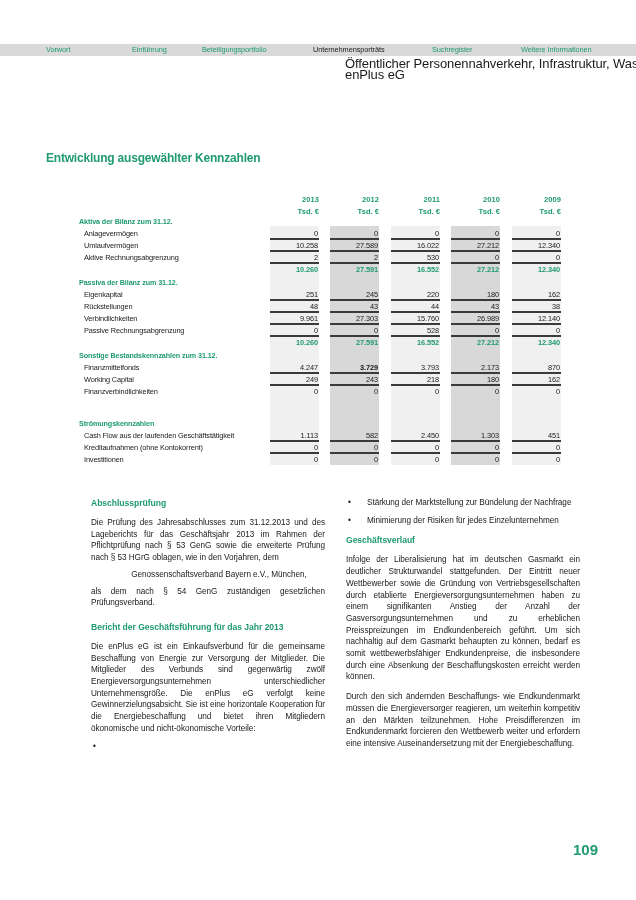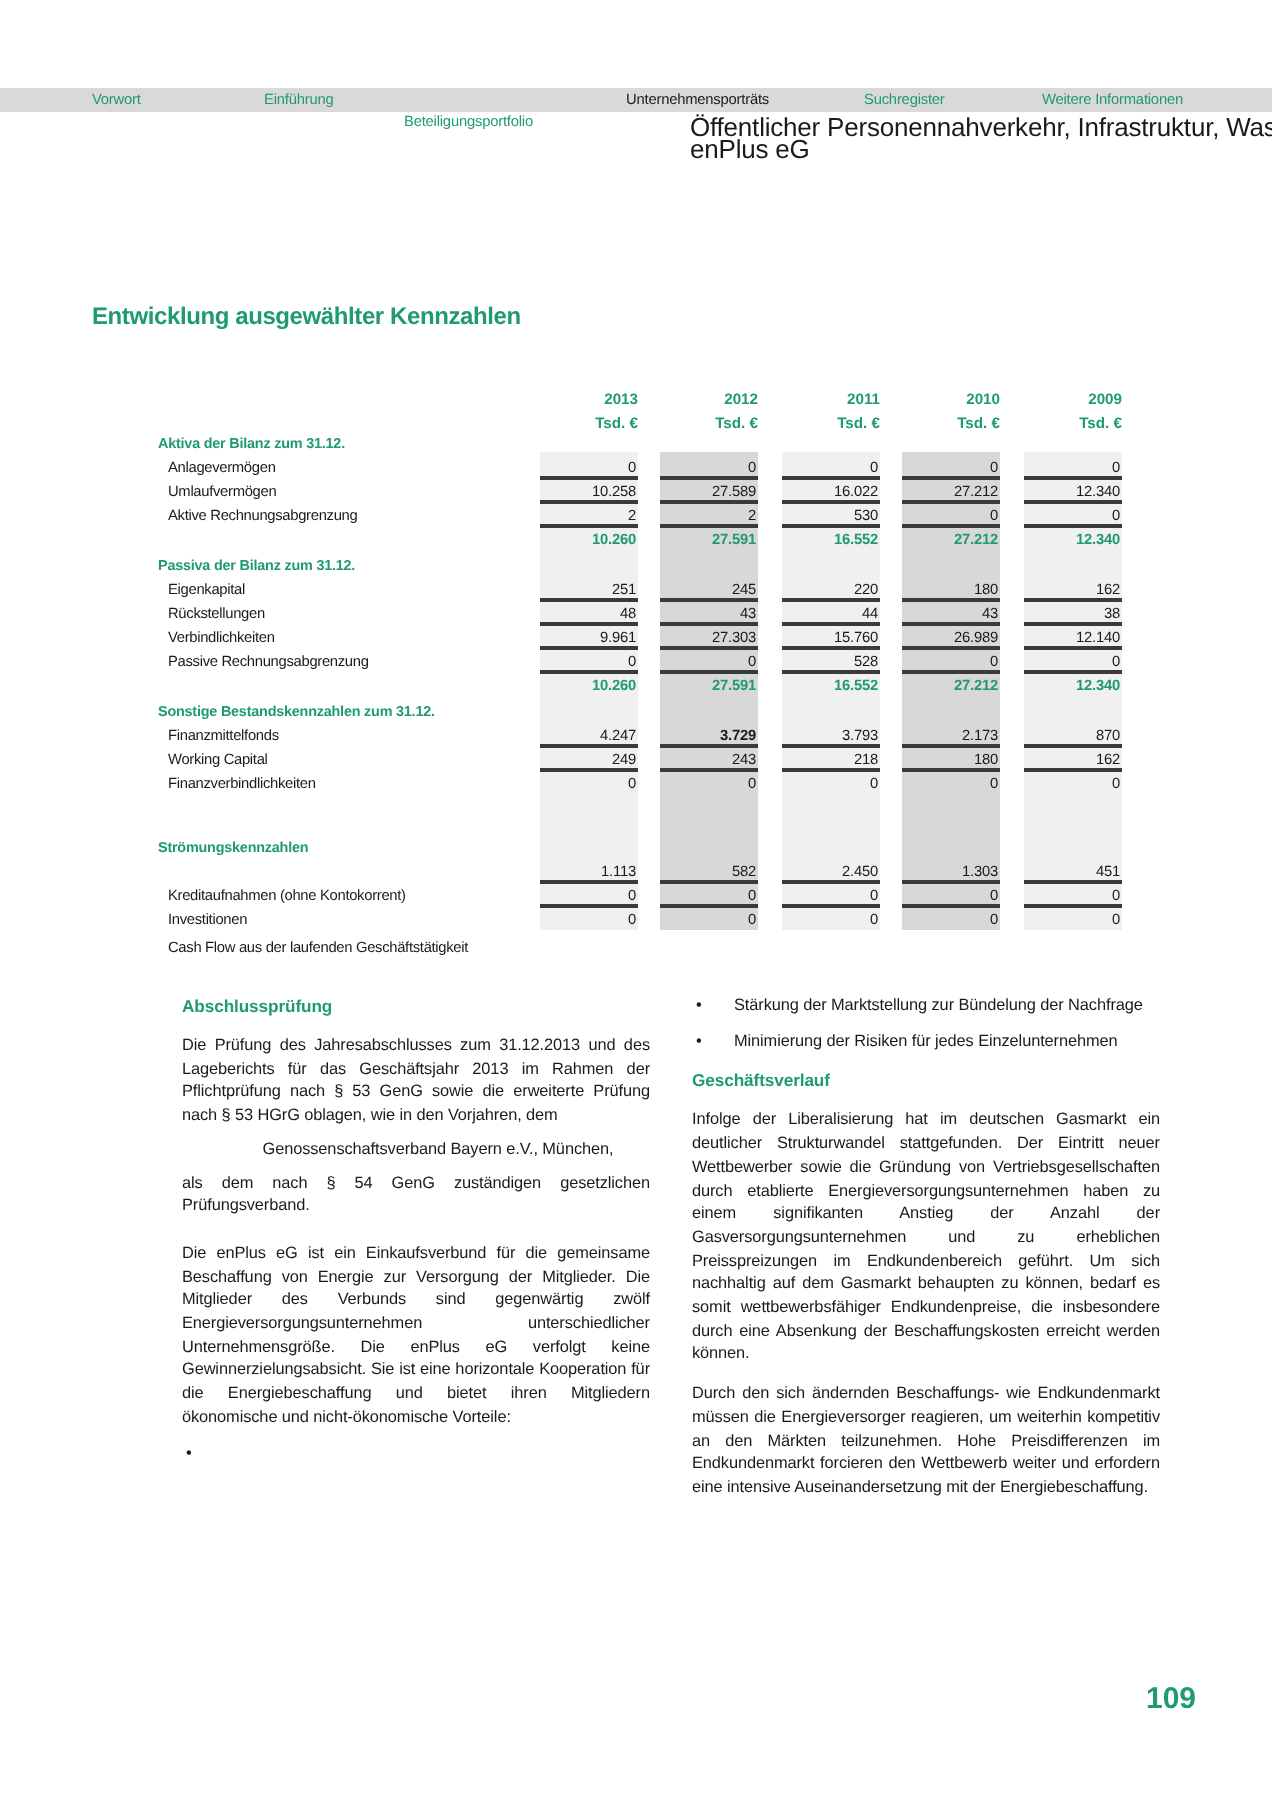--- a/index.html
+++ b/index.html
@@ -32,21 +32,21 @@
   .col-text .bullet { position: relative; padding-left: 21px; margin-bottom: 6px; text-align: justify; }
   .col-text .bullet .dot { position: absolute; left: 2px; top: 0; }
   .page-number { position: absolute; left: 573px; top: 841px; font-size: 15px; font-weight: bold; color: #1f9a72; }
 </style>
 </head>
 <body>
 
 <div class="navbar" id="navbar">
     <div class="nav-item" style="left: 46px;">Vorwort</div>
     <div class="nav-item" style="left: 119px; margin-left: 13px;">Einführung</div>
-    <div class="nav-item" style="left: 202px; margin-top: 11px;">Beteiligungsportfolio</div>
+    <div class="nav-item" style="left: 202px;">Beteiligungsportfolio</div>
     <div class="nav-item active" style="left: 313px;">Unternehmensporträts</div>
     <div class="nav-item" style="left: 432px;">Suchregister</div>
     <div class="nav-item" style="left: 521px;">Weitere Informationen</div>
   </div>
 <div class="nav-sub" style="top:59px;">Öffentlicher Personennahverkehr, Infrastruktur, Wasser und Energie</div>
 <div class="nav-sub" style="top:70px;">enPlus eG</div>
 
 <div class="page-title">Entwicklung ausgewählter Kennzahlen</div>
 
 <div id="kpi-table">
@@ -177,21 +177,21 @@
     <div class="rule" style="left: 451px; top: 384px;"></div>
     <div class="cell" style="left: 512px; top: 374px;">162</div>
     <div class="rule" style="left: 512px; top: 384px;"></div>
     <div class="row-label" style="top: 386px;">Finanzverbindlichkeiten</div>
     <div class="cell" style="left: 270px; top: 386px;">0</div>
     <div class="cell" style="left: 330px; top: 386px;">0</div>
     <div class="cell" style="left: 391px; top: 386px;">0</div>
     <div class="cell" style="left: 451px; top: 386px;">0</div>
     <div class="cell" style="left: 512px; top: 386px;">0</div>
     <div class="section-label" style="top: 418px;">Strömungskennzahlen</div>
-    <div class="row-label" style="top: 430px; margin-top: 38px;">Cash Flow aus der laufenden Geschäftstätigkeit</div>
+    <div class="row-label" style="top: 430px;">Cash Flow aus der laufenden Geschäftstätigkeit</div>
     <div class="cell" style="left: 270px; top: 430px;">1.113</div>
     <div class="rule" style="left: 270px; top: 440px;"></div>
     <div class="cell" style="left: 330px; top: 430px;">582</div>
     <div class="rule" style="left: 330px; top: 440px;"></div>
     <div class="cell" style="left: 391px; top: 430px;">2.450</div>
     <div class="rule" style="left: 391px; top: 440px;"></div>
     <div class="cell" style="left: 451px; top: 430px;">1.303</div>
     <div class="rule" style="left: 451px; top: 440px;"></div>
     <div class="cell" style="left: 512px; top: 430px;">451</div>
     <div class="rule" style="left: 512px; top: 440px;"></div>
@@ -212,20 +212,21 @@
     <div class="cell" style="left: 391px; top: 454px;">0</div>
     <div class="cell" style="left: 451px; top: 454px;">0</div>
     <div class="cell" style="left: 512px; top: 454px;">0</div>
   </div>
 
 <div class="col-text" style="left:78px; top:497px;">
   <h3>Abschlussprüfung</h3>
   <p style="margin-bottom:5px;"><span>Die Prüfung des Jahresabschlusses zum 31.12.2013 und des Lageberichts für das Geschäftsjahr 2013 im Rahmen der Pflichtprüfung nach § 53 GenG sowie die erweiterte Prüfung nach § 53 HGrG oblagen, wie in den Vorjahren, dem</span></p>
   <p class="indent" style="margin-bottom:5px;">Genossenschaftsverband Bayern e.V., München,</p>
   <p style="margin-bottom:12px;">als dem nach § 54 GenG zuständigen gesetzlichen Prüfungsverband.</p>
+  <h3>Bericht der Geschäftsführung für das Jahr 2013</h3>
   <p style="margin-bottom:6px;">Die enPlus eG ist ein Einkaufsverbund für die gemeinsame Beschaffung von Energie zur Versorgung der Mitglieder. Die Mitglieder des Verbunds sind gegenwärtig zwölf Energieversorgungsunternehmen unterschiedlicher Unternehmensgröße. Die enPlus eG verfolgt keine Gewinnerzielungsabsicht. Sie ist eine horizontale Kooperation für die Energiebeschaffung und bietet ihren Mitgliedern ökonomische und nicht-ökonomische Vorteile:</p>
   <div class="bullet">
     <span class="dot">•</span>
   </div>
 </div>
 
 <div class="col-text" style="left:333px; top:497px;">
   <div class="bullet">
     <span class="dot">•</span>
     <span>Stärkung der Marktstellung zur Bündelung der Nachfrage</span>

